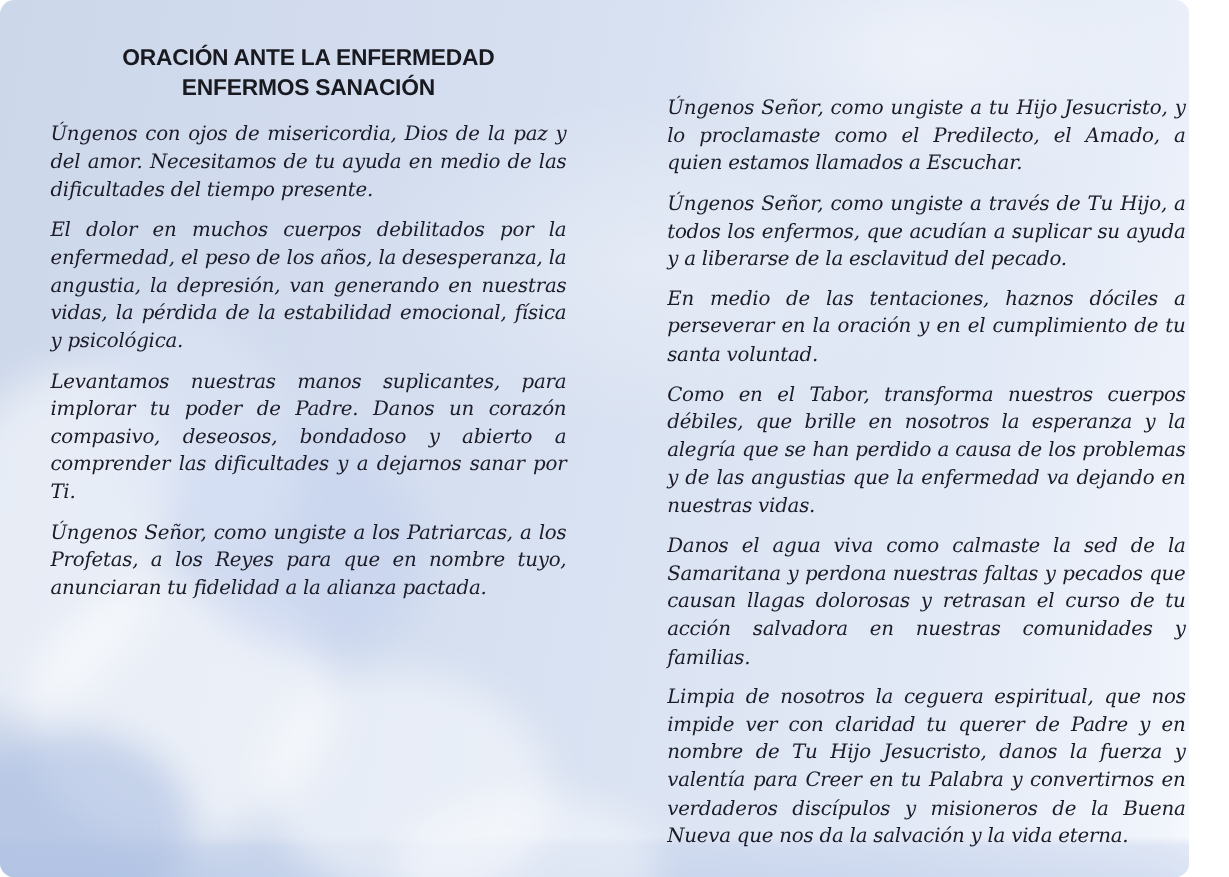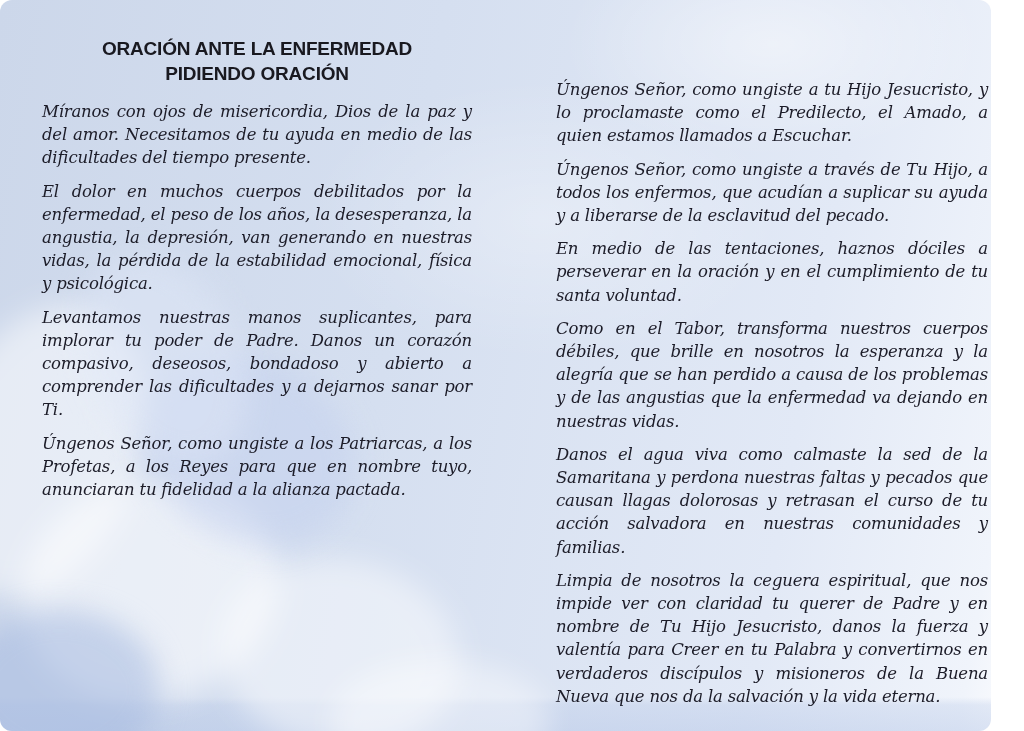--- a/index.html
+++ b/index.html
@@ -78,23 +78,23 @@
   <div class="flower f2"></div>
   <div class="flower f3"></div>
   <div class="flower f4"></div>
   <div class="flower f5"></div>
   <div class="flower f6"></div>
   <div class="flower f7"></div>
 
   <div class="col col-left">
     <div class="title">
       <div>ORACIÓN ANTE LA ENFERMEDAD</div>
-      <div>PIDIENDO ORACIÓN</div>
+      <div>ENFERMOS SANACIÓN</div>
     </div>
-    <p class="par">Míranos con ojos de misericordia, Dios de la paz y del amor.  Necesitamos de tu ayuda en medio de las dificultades del tiempo presente.</p>
+    <p class="par">Úngenos con ojos de misericordia, Dios de la paz y del amor.  Necesitamos de tu ayuda en medio de las dificultades del tiempo presente.</p>
     <p class="par">El dolor en muchos cuerpos debilitados por la enfermedad,  el peso de los años, la desesperanza, la angustia, la depresión, van generando  en nuestras vidas, la pérdida de la estabilidad emocional, física y psicológica.</p>
     <p class="par">Levantamos nuestras manos suplicantes, para implorar tu poder de Padre.  Danos un corazón compasivo, deseosos, bondadoso y abierto a comprender las  dificultades y a dejarnos sanar por Ti.</p>
     <p class="par">Úngenos Señor, como ungiste a los Patriarcas, a los Profetas, a los Reyes para que en nombre tuyo, anunciaran tu fidelidad a la alianza pactada.</p>
   </div>
 
   <div class="col col-right">
     <p class="par">Úngenos Señor, como ungiste a tu Hijo Jesucristo, y lo proclamaste como  el Predilecto, el Amado, a quien estamos llamados a Escuchar.</p>
     <p class="par">Úngenos Señor, como ungiste  a través de  Tu Hijo, a todos los enfermos, que acudían a suplicar  su ayuda y a liberarse de la esclavitud del pecado.</p>
     <p class="par">En medio de las tentaciones, haznos dóciles a perseverar en la oración y en el cumplimiento de tu santa voluntad.</p>
     <p class="par">Como en el Tabor, transforma nuestros cuerpos débiles, que brille en nosotros la esperanza y la alegría que se han  perdido a causa de los problemas y de las angustias que la enfermedad va dejando en nuestras vidas.</p>

